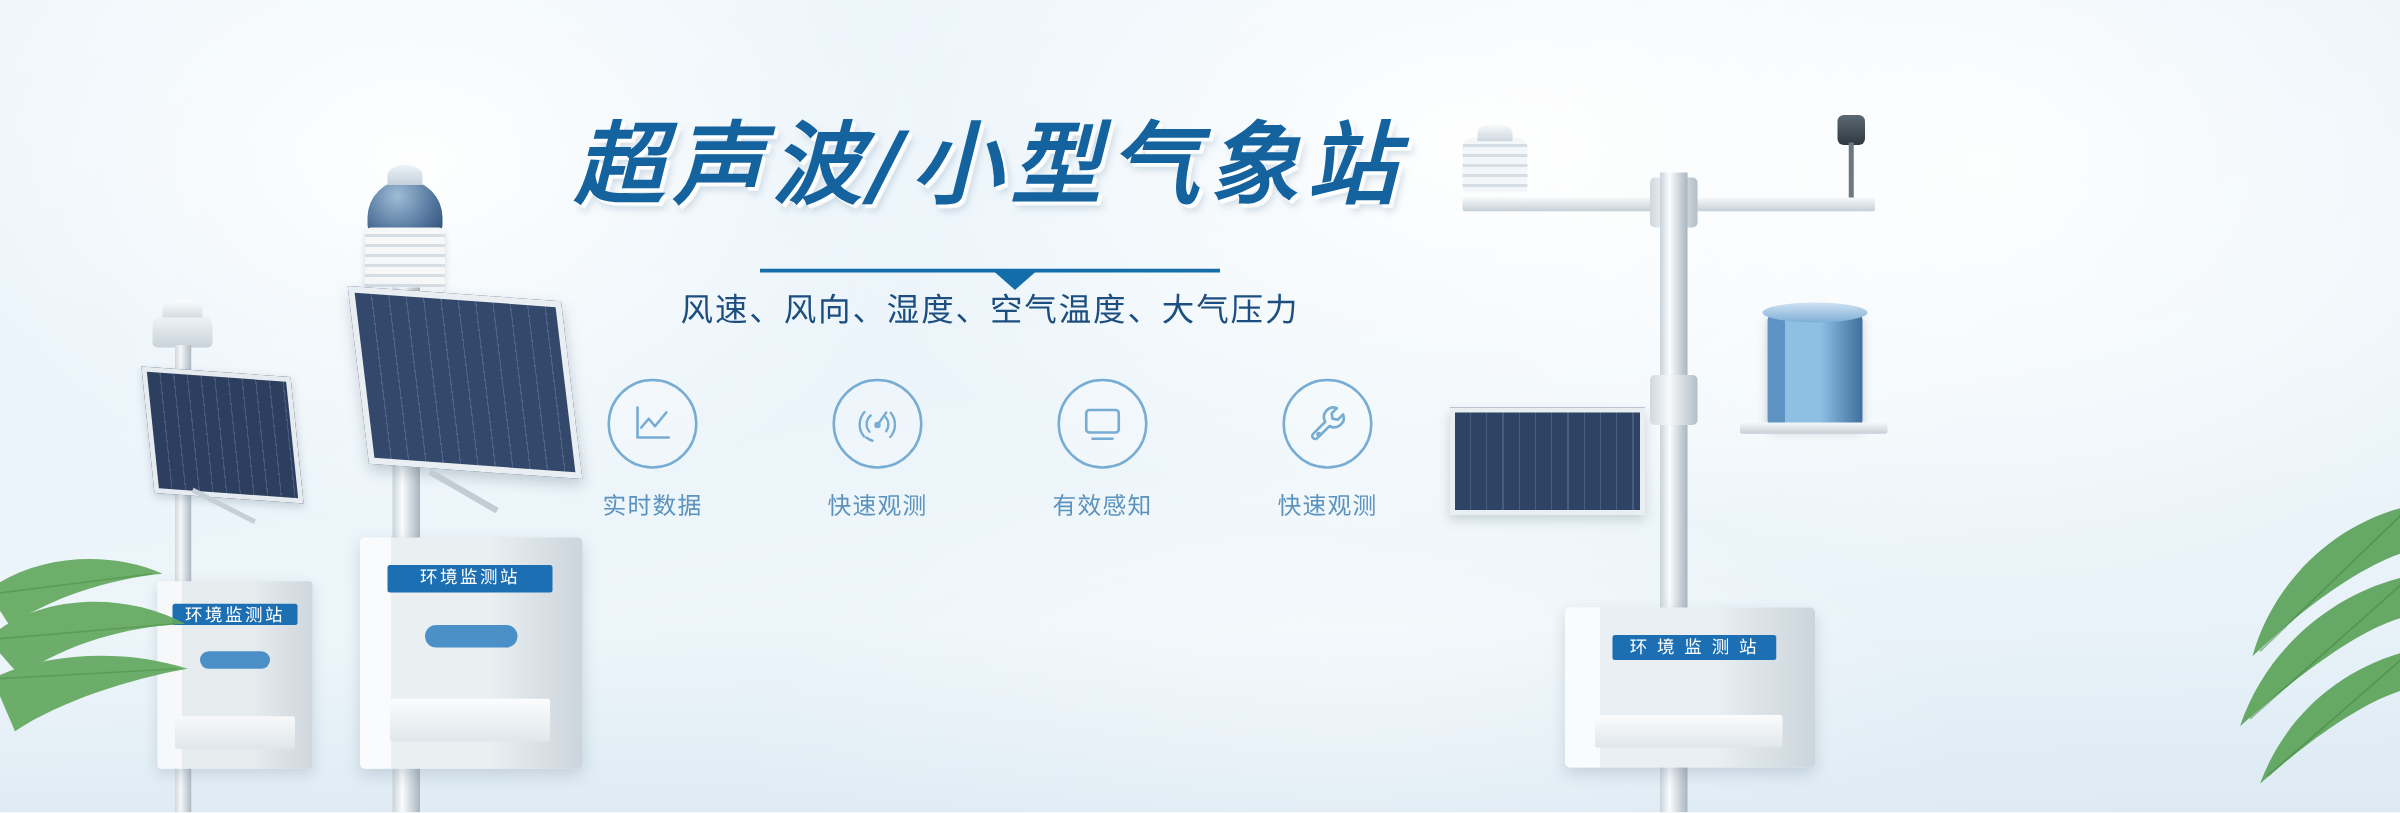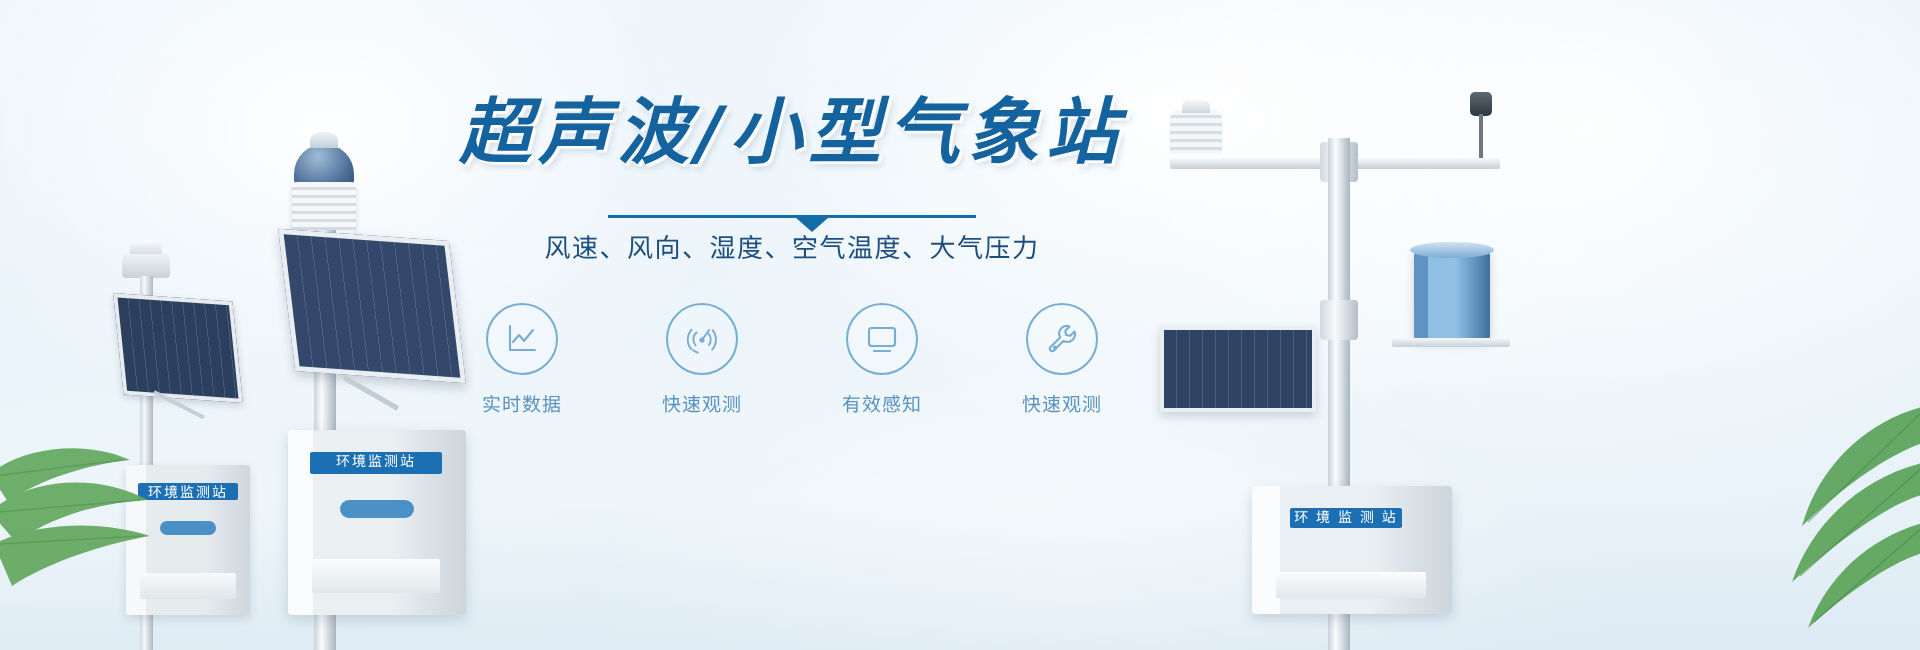--- a/index.html
+++ b/index.html
@@ -205,21 +205,21 @@
     background:linear-gradient(to bottom,#f5f8fa,#c6d0d7);border-radius:2px;}
   #station-right .panel{position:absolute;left:0;top:276px;width:156px;height:86px;
     background:
       repeating-linear-gradient(90deg,#2f4465 0 12px,#485d82 12px 13px),
       repeating-linear-gradient(0deg,#2f4465 0 26px,#485d82 26px 27px),
       #2f4465;
     border:4px solid #e9eef2;box-shadow:0 4px 9px rgba(60,80,100,.22);}
   #station-right .box{position:absolute;left:92px;top:436px;width:200px;height:128px;
     background:linear-gradient(to right,#fafbfc 0 14%,#e9eff2 14% 60%,#ccd5db 100%);
     border-radius:4px;box-shadow:0 5px 12px rgba(70,95,120,.2);}
-  #station-right .box .tag{position:absolute;left:38px;top:22px;width:112px;height:20px;
+  #station-right .box .tag{position:absolute;left:38px;top:22px;width:131px;height:20px;
     background:#1c6fb2;border-radius:2px;}
   #station-right .box .vent{position:absolute;left:24px;bottom:16px;width:150px;height:26px;
     background:linear-gradient(to bottom,#fbfcfd,#e0e7eb);border-radius:2px;}
 
   
   .leaf{position:absolute;z-index:6;pointer-events:none;}
   #leaf-left{left:-10px;bottom:40px;}
   #leaf-right{right:-6px;bottom:10px;}
 
   .tag-text{

